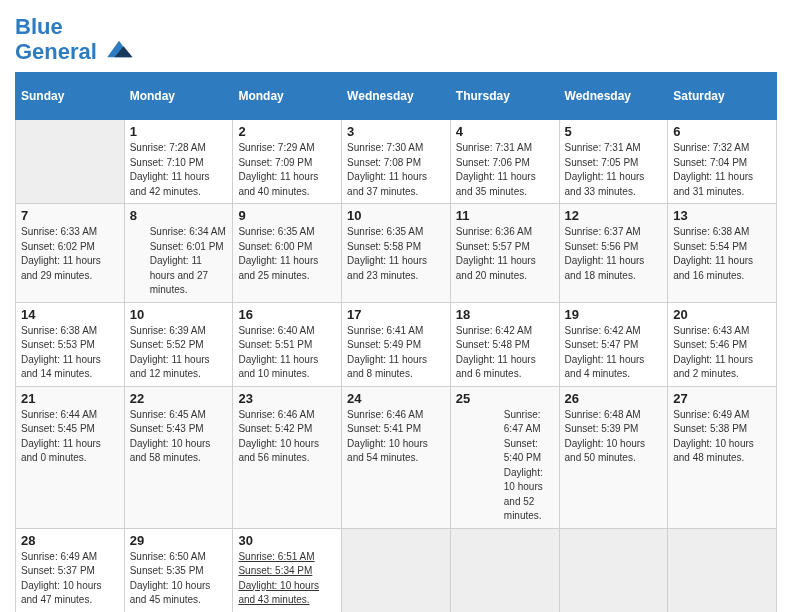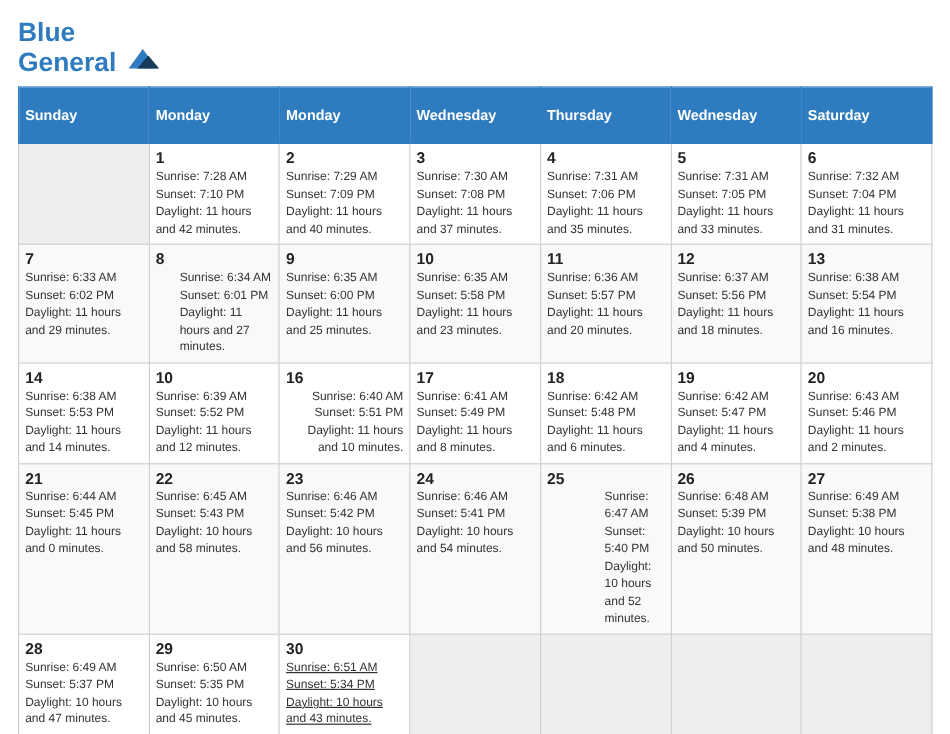--- a/index.html
+++ b/index.html
@@ -218,21 +218,21 @@
 Daylight: 11 hours and 14 minutes.</div>
         </td>
         <td>
           <span class="day-number">10</span>
           <div class="day-info" style="white-space: pre-line;">Sunrise: 6:39 AM
 Sunset: 5:52 PM
 Daylight: 11 hours and 12 minutes.</div>
         </td>
         <td>
           <span class="day-number">16</span>
-          <div class="day-info" style="white-space: pre-line; text-align: right;">Sunrise: 6:40 AM
+          <div class="day-info" style="white-space: pre-line;">Sunrise: 6:40 AM
 Sunset: 5:51 PM
 Daylight: 11 hours and 10 minutes.</div>
         </td>
         <td>
           <span class="day-number">17</span>
           <div class="day-info" style="white-space: pre-line;">Sunrise: 6:41 AM
 Sunset: 5:49 PM
 Daylight: 11 hours and 8 minutes.</div>
         </td>
         <td>

